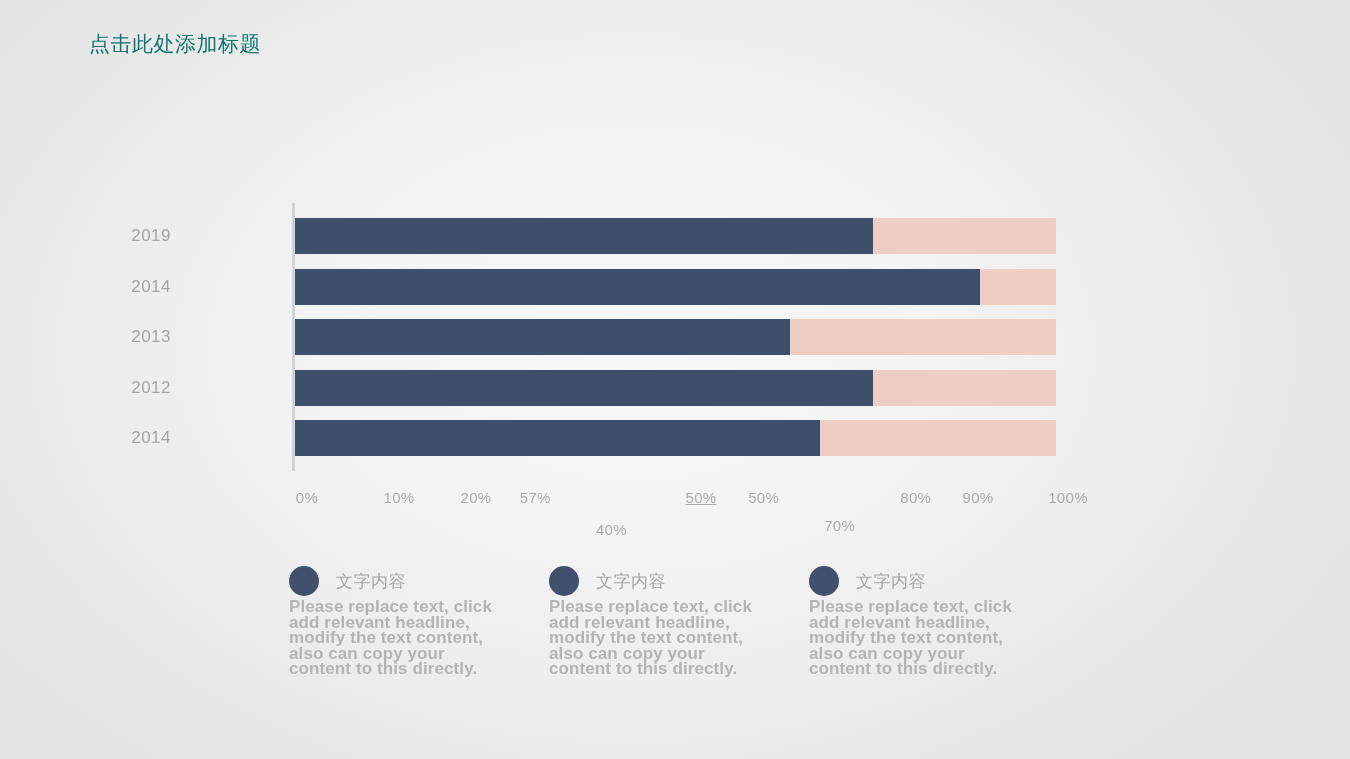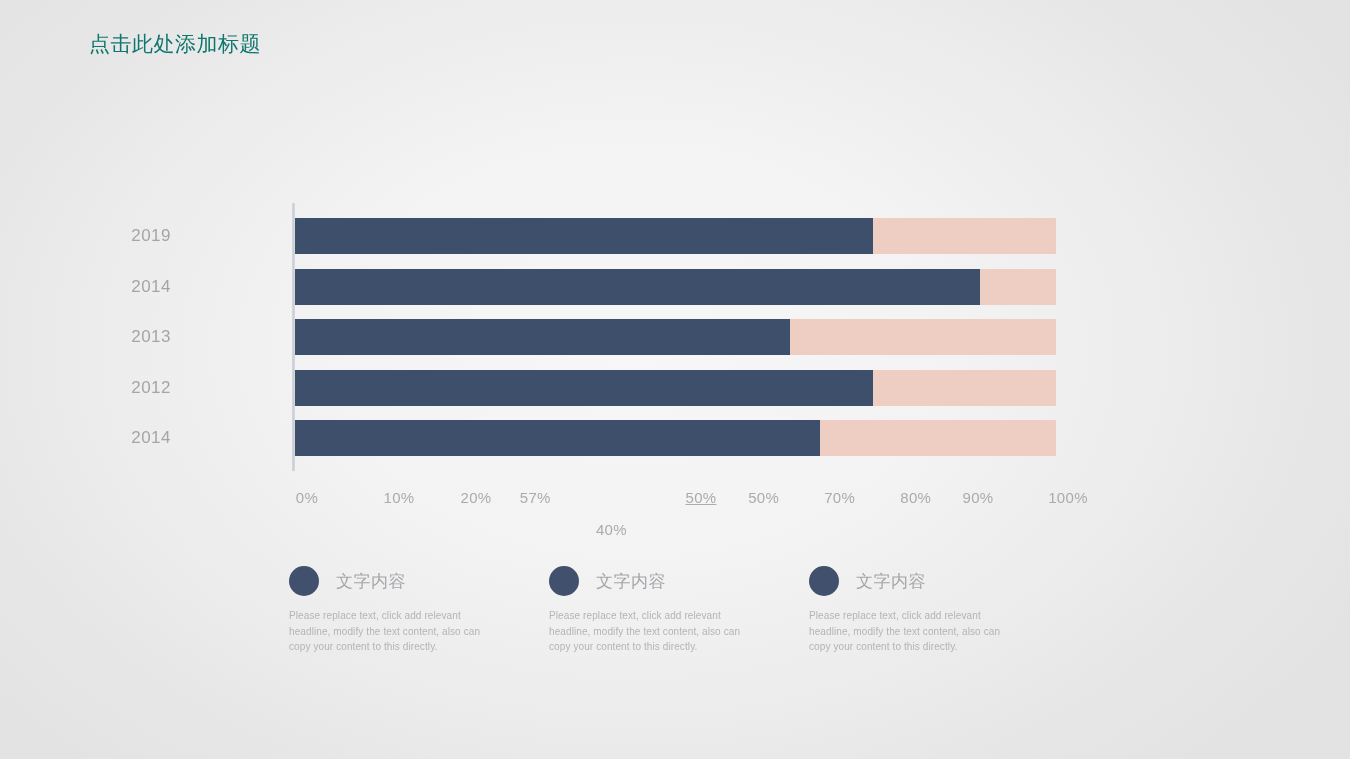--- a/index.html
+++ b/index.html
@@ -132,26 +132,26 @@
   .legend-title {
     margin-left: 17px;
     font-size: 17px;
     color: #a3a5a8;
     letter-spacing: 0.5px;
     white-space: nowrap;
     font-family: Liberation Serif, serif;
   }
 
   .legend-body {
-    margin-top: 9px;
-    font-size: 10px;
+    font-size: 17px;
     line-height: 15.6px;
     color: #b2b4b7;
     width: 205px;
     letter-spacing: 0.1px;
+    font-weight: bold;
   }
 </style>
 </head>
 <body>
 
 <div>
 
   <div class="slide-title">点击此处添加标题</div>
 
   <div class="chart">
@@ -189,21 +189,21 @@
       </div>
 
     <div class="x-axis" id="x-axis">
         <div class="x-tick" style="left: 12px;">0%</div>
         <div class="x-tick" style="left: 104px;">10%</div>
         <div class="x-tick" style="left: 181px;">20%</div>
         <div class="x-tick" style="left: 240.3px;">57%</div>
         <div class="x-tick" style="left: 316.4px; margin-top: 32px;">40%</div>
         <div class="x-tick" style="left: 406px; text-decoration: underline;">50%</div>
         <div class="x-tick" style="left: 468.6px;">50%</div>
-        <div class="x-tick" style="left: 544.7px;">70%</div>
+        <div class="x-tick" style="left: 544.7px; margin-top: 28px;">70%</div>
         <div class="x-tick" style="left: 620.8px;">80%</div>
         <div class="x-tick" style="left: 683px;">90%</div>
         <div class="x-tick" style="left: 773px;">100%</div>
       </div>
 
   </div>
 
   <div class="legend" id="legend">
       <div class="legend-item" style="left: 0px;">
         <div class="legend-head">

